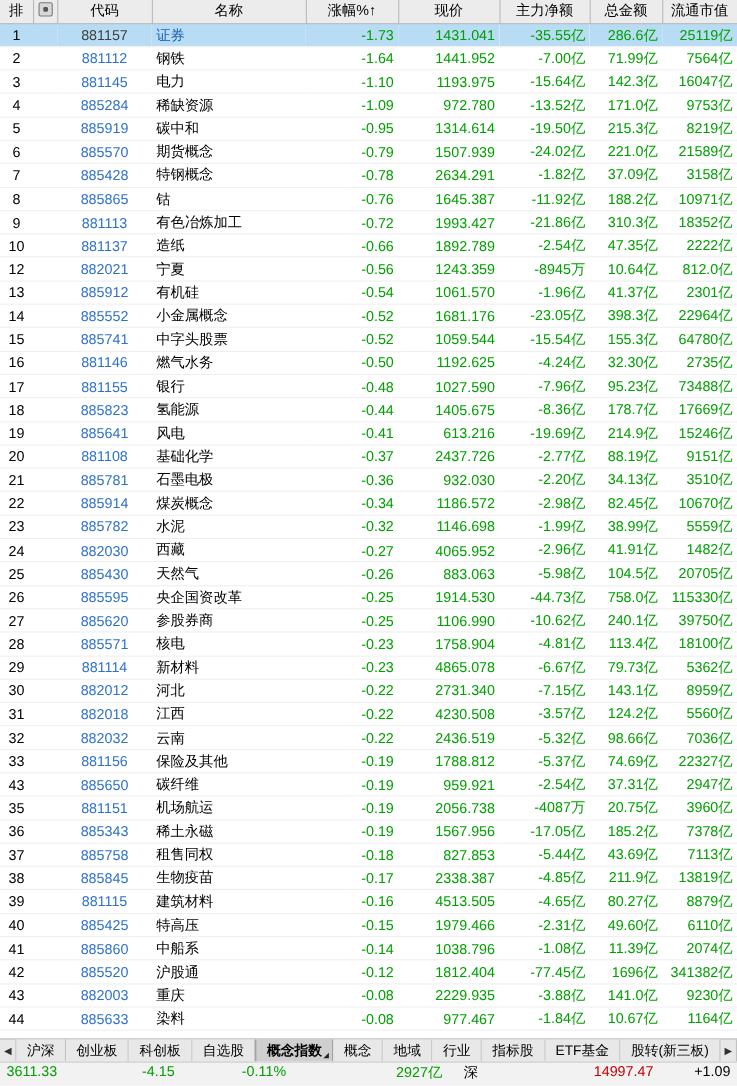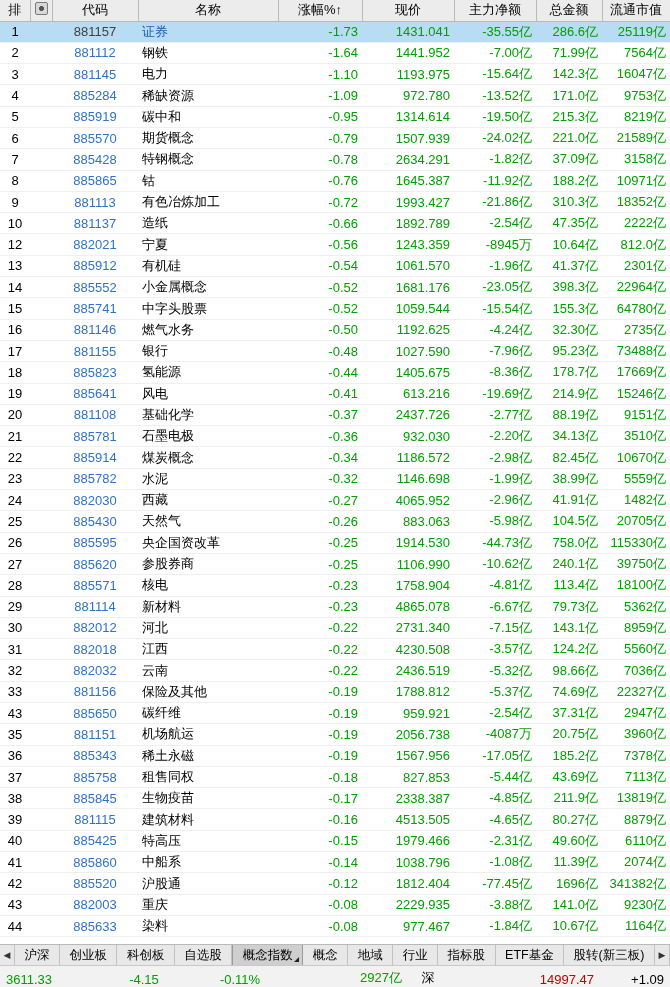--- a/index.html
+++ b/index.html
@@ -106,42 +106,42 @@
     display: flex; align-items: center; justify-content: center;
     border-right: 1px solid #c2c2c2;
     color: #000;
     background: #e8e8e8;
     position: relative;
     white-space: nowrap;
     padding: 0 2px;
   }
   .tab.active {
     background: #cfcfcf;
-    font-weight: normal;
+    font-weight: bold;
     border-left: 1px solid #9a9a9a;
     border-right: 1px solid #9a9a9a;
   }
   .tab.active::after {
     content: "";
     position: absolute;
     right: 3px; bottom: 3px;
     width: 0; height: 0;
     border-left: 5px solid transparent;
     border-bottom: 5px solid #222;
   }
 
   
   .statusbar {
     position: absolute;
     left: 0; right: 0; bottom: 0;
     height: 22px;
     background: #f2f2f2;
     border-top: 1px solid #c9c9c9;
     display: flex;
-    align-items: flex-end;
+    align-items: flex-start;
     font-size: 13px;
   }
   .statusbar .s {
     padding: 0 6px;
     white-space: nowrap;
   }
   .st-idx   { width: 96px; text-align: left; padding-left: 8px; color: #00a000; }
   .st-chg   { width: 96px; text-align: center; color: #00a000; }
   .st-pct   { width: 96px; text-align: center; color: #00a000; }
   .st-amt   { width: 120px; text-align: right; color: #00a000; }

